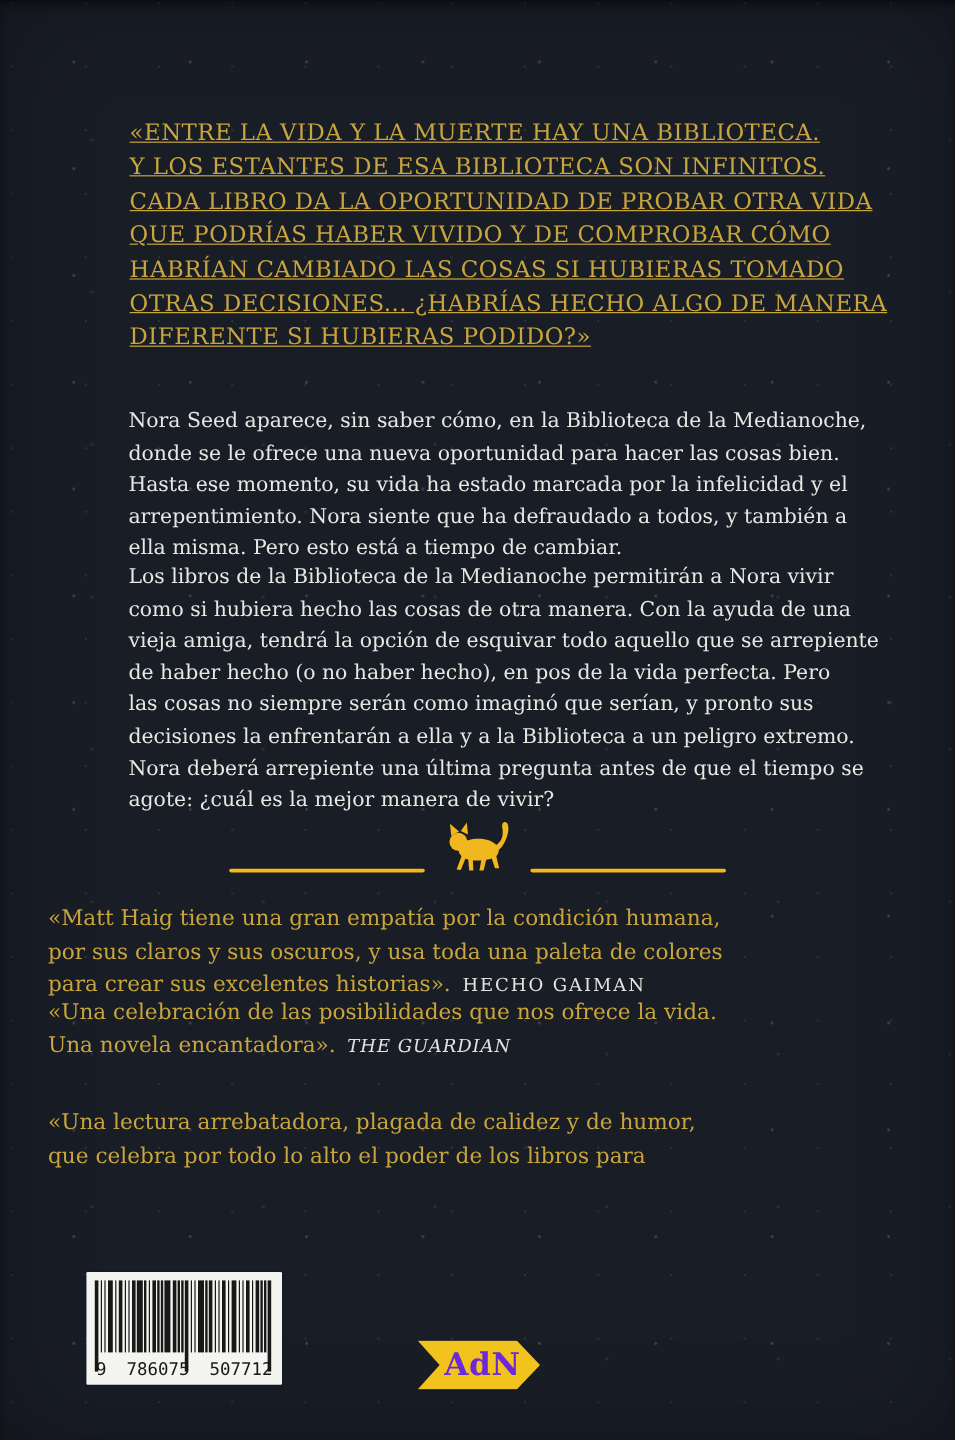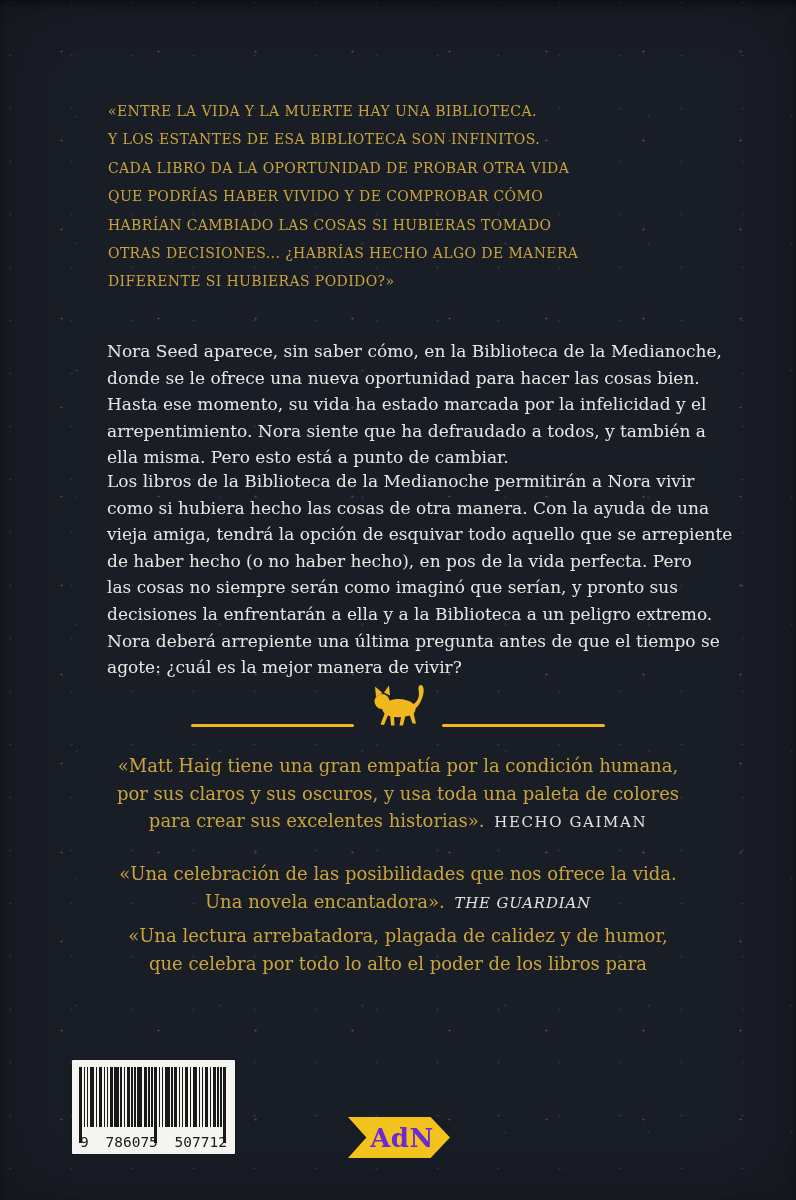--- a/index.html
+++ b/index.html
@@ -12,42 +12,43 @@
       radial-gradient(rgba(190,202,218,0.12) 1px, transparent 1.3px),
       radial-gradient(rgba(255,255,255,0.07) 1.2px, transparent 1.6px);
     background-size:97px 89px, 61px 53px, 143px 127px;
     background-position:13px 7px, 41px 29px, 5px 53px;
     box-shadow:inset 0 0 80px rgba(0,0,0,0.30), inset 0 5px 8px -3px rgba(0,0,0,0.6);
     font-family:"DejaVu Serif","Liberation Serif",serif;
   }
   
   .headline{
     position:absolute;left:108px;top:97px;
-    color:#c9a53d;font-size:14px;line-height:28.4px;letter-spacing:0.4px;
+    color:#c9a53d;font-size:19px;line-height:28.4px;letter-spacing:0.4px;
     white-space:nowrap;
+    text-decoration:underline;
   }
   
   .para{position:absolute;left:107px;color:#e7e8e4;font-size:17px;line-height:26.6px;white-space:nowrap;}
   .para1{top:338px;}
   .para2{top:468px;}
   
   .divider{
     position:absolute;left:0;top:681px;width:100%;height:47px;
     display:flex;justify-content:center;align-items:flex-end;gap:15px;
   }
   .rule{width:163px;height:3px;background:#f0b71e;margin-bottom:1px;border-radius:2px;}
   .cat{width:58px;height:47px;display:block;}
   
   .review{
-    position:absolute;left:40px;right:40px;text-align:center;
+    position:absolute;left:40px;right:40px;
     font-size:18px;line-height:27.5px;white-space:nowrap;
   }
   .review.gold{color:#c9a53d;}
   .review1{top:752px;}
-  .review2{top:860px;}
+  .review2{top:830px;}
   .review3{top:922px;}
   .attr{
     color:#e2e3df;font-size:15px;letter-spacing:1.6px;margin-left:4px;
   }
   .attr.italic{font-style:italic;letter-spacing:0.8px;}
   
   .barcode{
     position:absolute;left:72px;top:1060px;width:163px;height:94px;
     background:#f4f4f1;border-radius:1px;box-shadow:0 0 2px rgba(0,0,0,0.4);
   }
@@ -90,21 +91,21 @@
     <div>HABRÍAN CAMBIADO LAS COSAS SI HUBIERAS TOMADO</div>
     <div>OTRAS DECISIONES... ¿HABRÍAS HECHO ALGO DE MANERA</div>
     <div>DIFERENTE SI HUBIERAS PODIDO?»</div>
   </div>
 
   <div class="para para1">
     <div>Nora Seed aparece, sin saber cómo, en la Biblioteca de la Medianoche,</div>
     <div>donde se le ofrece una nueva oportunidad para hacer las cosas bien.</div>
     <div>Hasta ese momento, su vida ha estado marcada por la infelicidad y el</div>
     <div>arrepentimiento. Nora siente que ha defraudado a todos, y también a</div>
-    <div>ella misma. Pero esto está a punto de cambiar.</div>
+    <div>ella misma. Pero esto está a tiempo de cambiar.</div>
   </div>
 
   <div class="para para2">
     <div>Los libros de la Biblioteca de la Medianoche permitirán a Nora vivir</div>
     <div>como si hubiera hecho las cosas de otra manera. Con la ayuda de una</div>
     <div>vieja amiga, tendrá la opción de esquivar todo aquello que se arrepiente</div>
     <div>de haber hecho (o no haber hecho), en pos de la vida perfecta. Pero</div>
     <div>las cosas no siempre serán como imaginó que serían, y pronto sus</div>
     <div>decisiones la enfrentarán a ella y a la Biblioteca a un peligro extremo.</div>
     <div>Nora deberá arrepiente una última pregunta antes de que el tiempo se</div>

